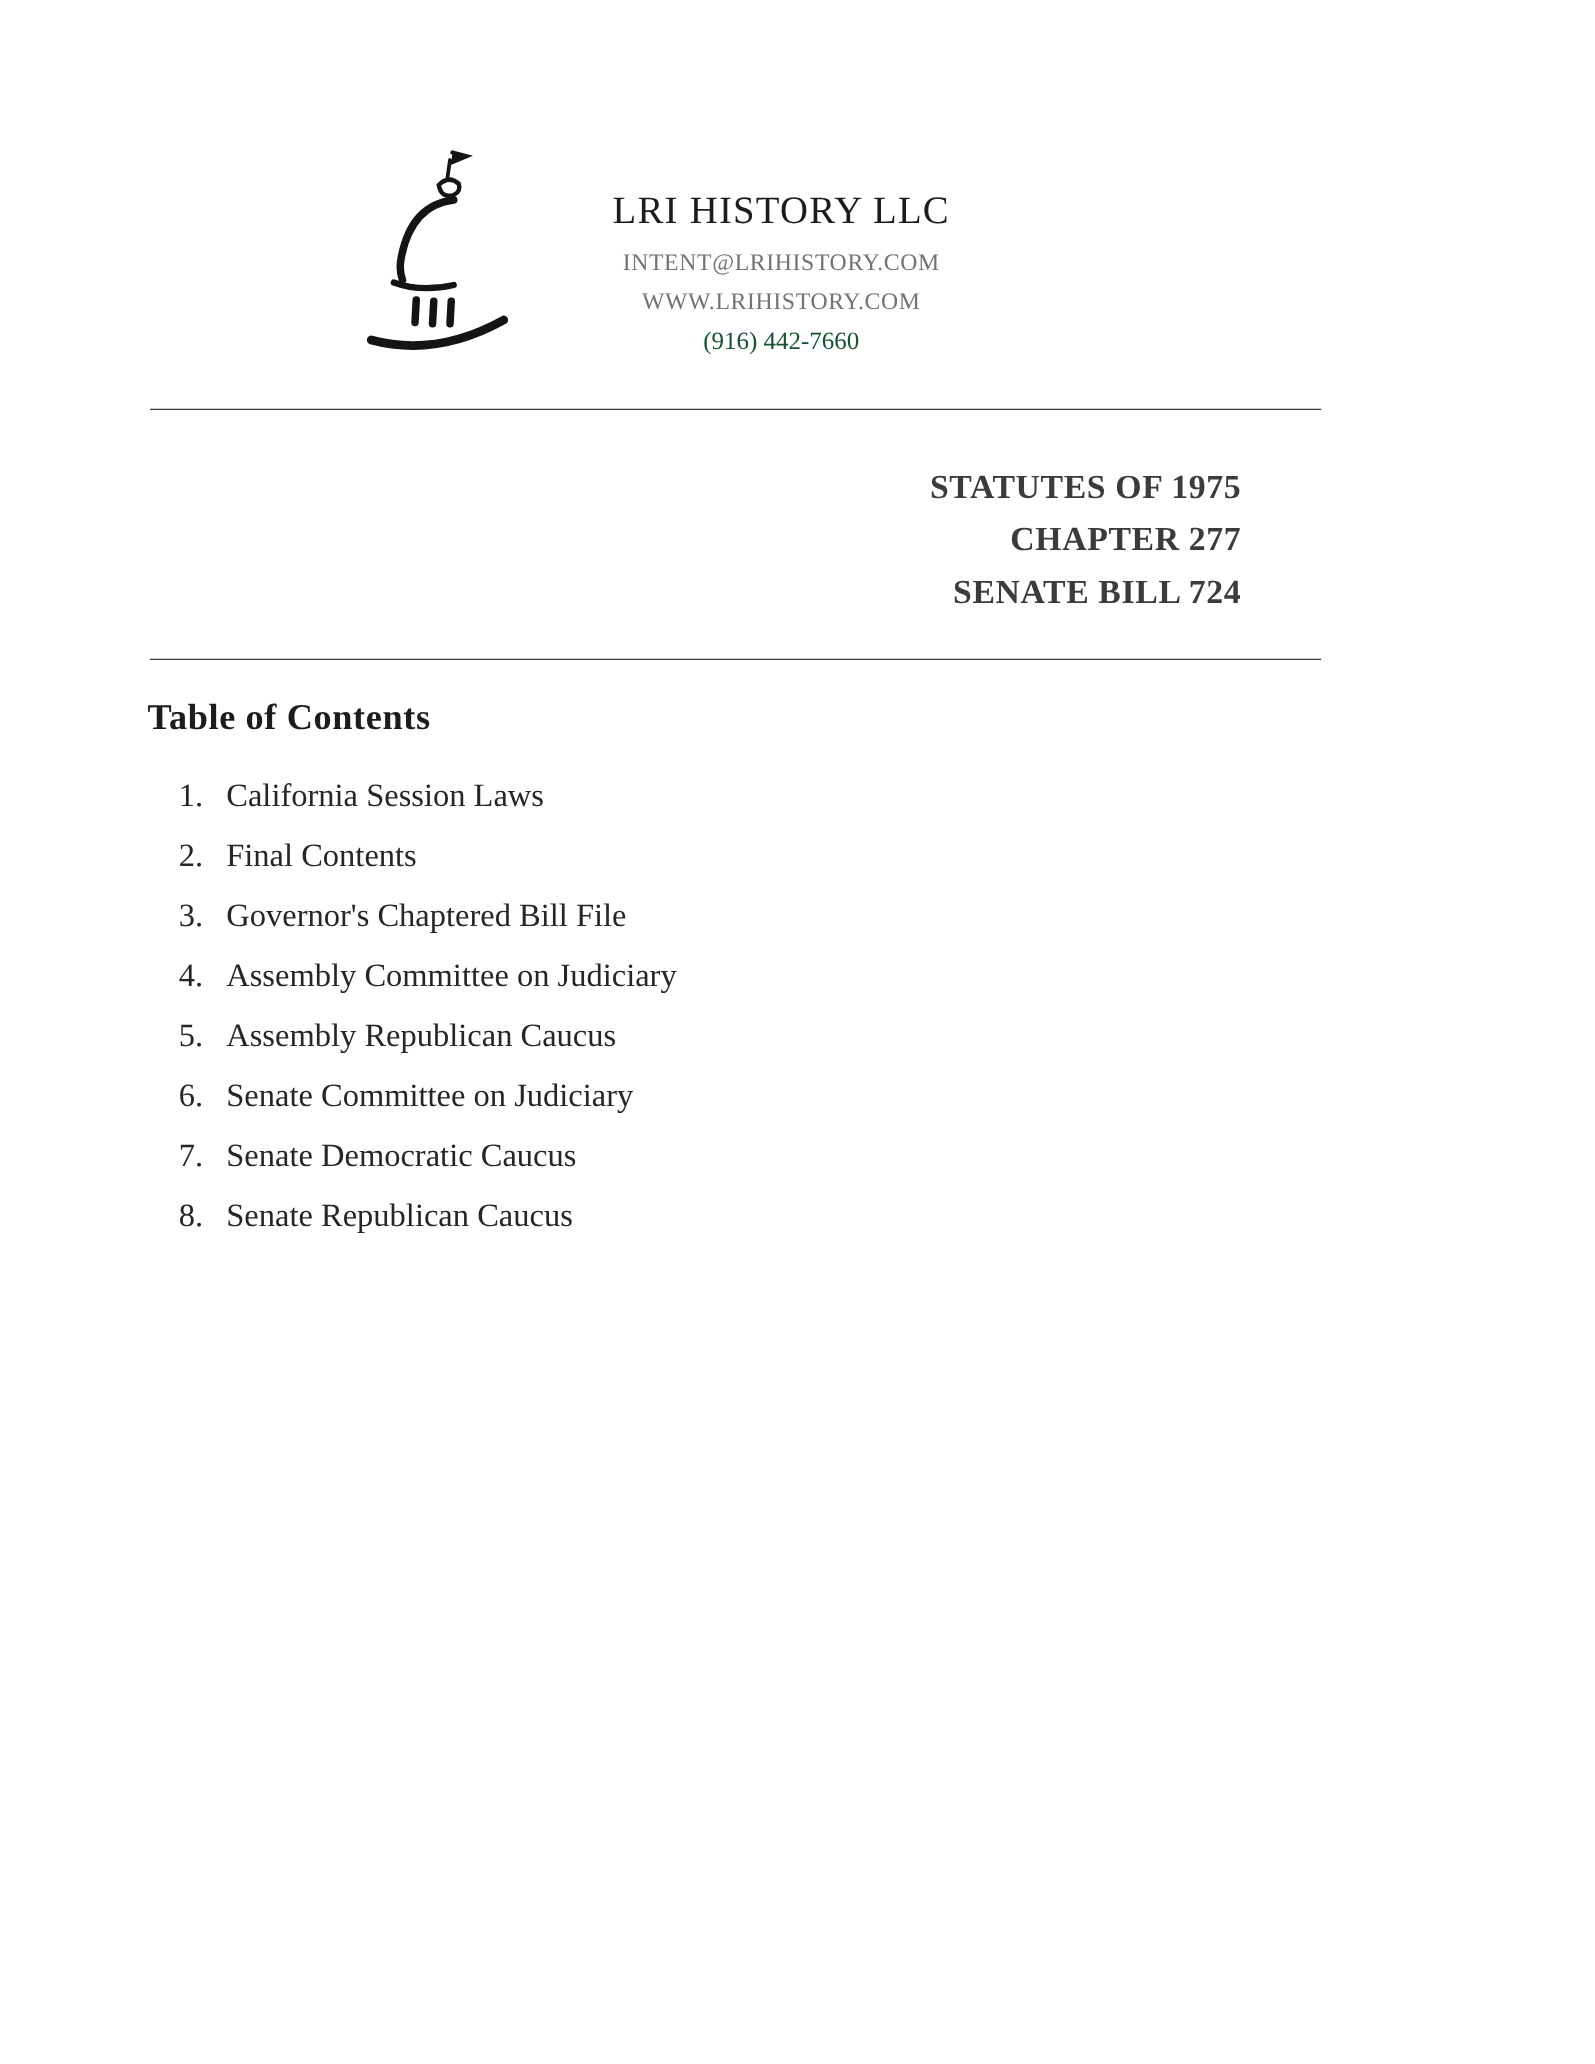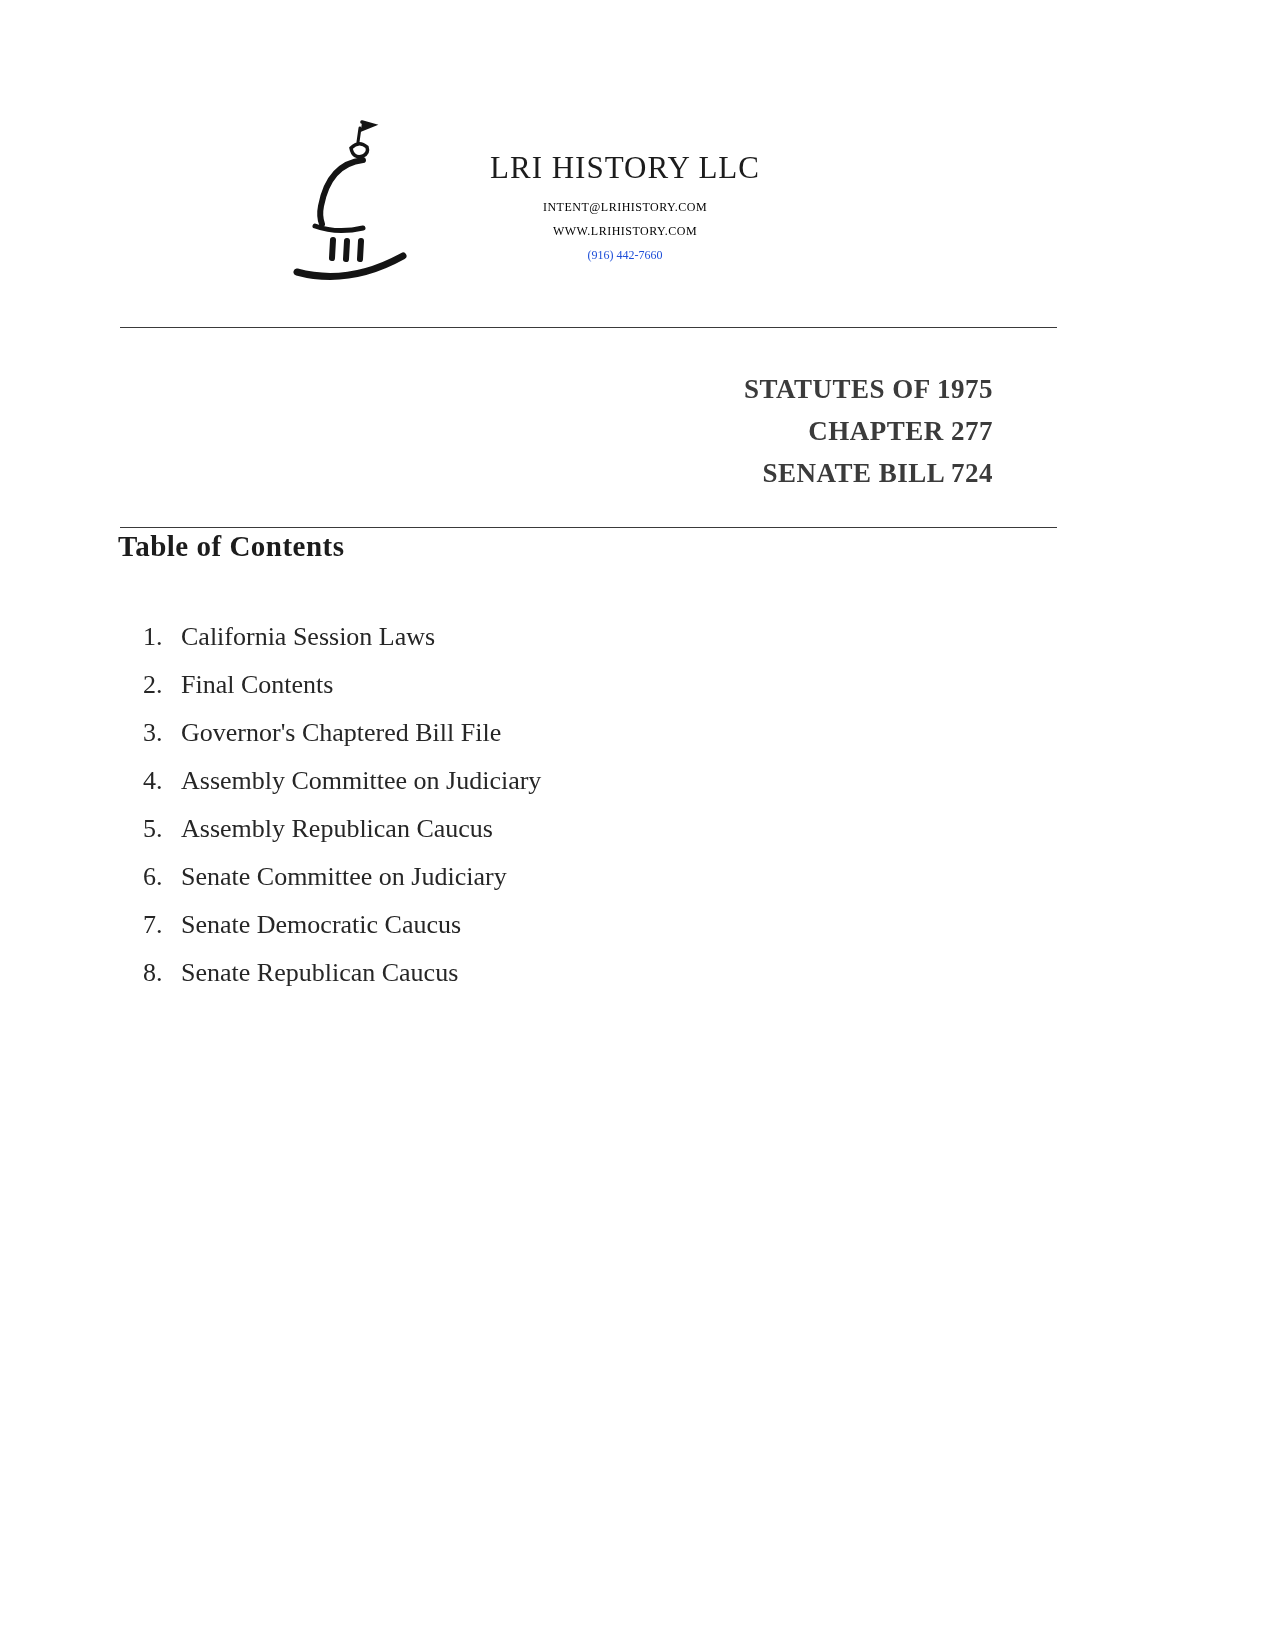--- a/index.html
+++ b/index.html
@@ -36,29 +36,29 @@
     width: 300px;
   }
   .company-name {
     font-size: 31px;
     letter-spacing: 1px;
     color: #1c1c1c;
     white-space: nowrap;
     margin-bottom: 14px;
   }
   .contact-line {
-    font-size: 12px;
+    font-size: 19px;
     letter-spacing: 0.5px;
-    color: #000000;
+    color: #737373;
     margin-bottom: 9px;
     white-space: nowrap;
   }
   .phone-line {
-    font-size: 12px;
-    color: #1d4ed8;
+    font-size: 20px;
+    color: #14532d;
     white-space: nowrap;
     text-align: center;
   }
   
   .rule {
     position: absolute;
     left: 120px;
     width: 937px;
     height: 0;
     border-top: 1.5px solid #3a3a3a;
@@ -74,21 +74,21 @@
     color: #3b3b3b;
     font-weight: bold;
     font-size: 27px;
     line-height: 42px;
     letter-spacing: 0.5px;
     margin-left: 12px;
   }
   
   .toc-title {
     position: absolute;
-    top: 530px;
+    top: 558px;
     left: 118px;
     font-size: 29px;
     font-weight: bold;
     color: #1c1c1c;
     letter-spacing: 0.5px;
   }
   .toc-list {
     position: absolute;
     top: 622px;
     left: 143px;

